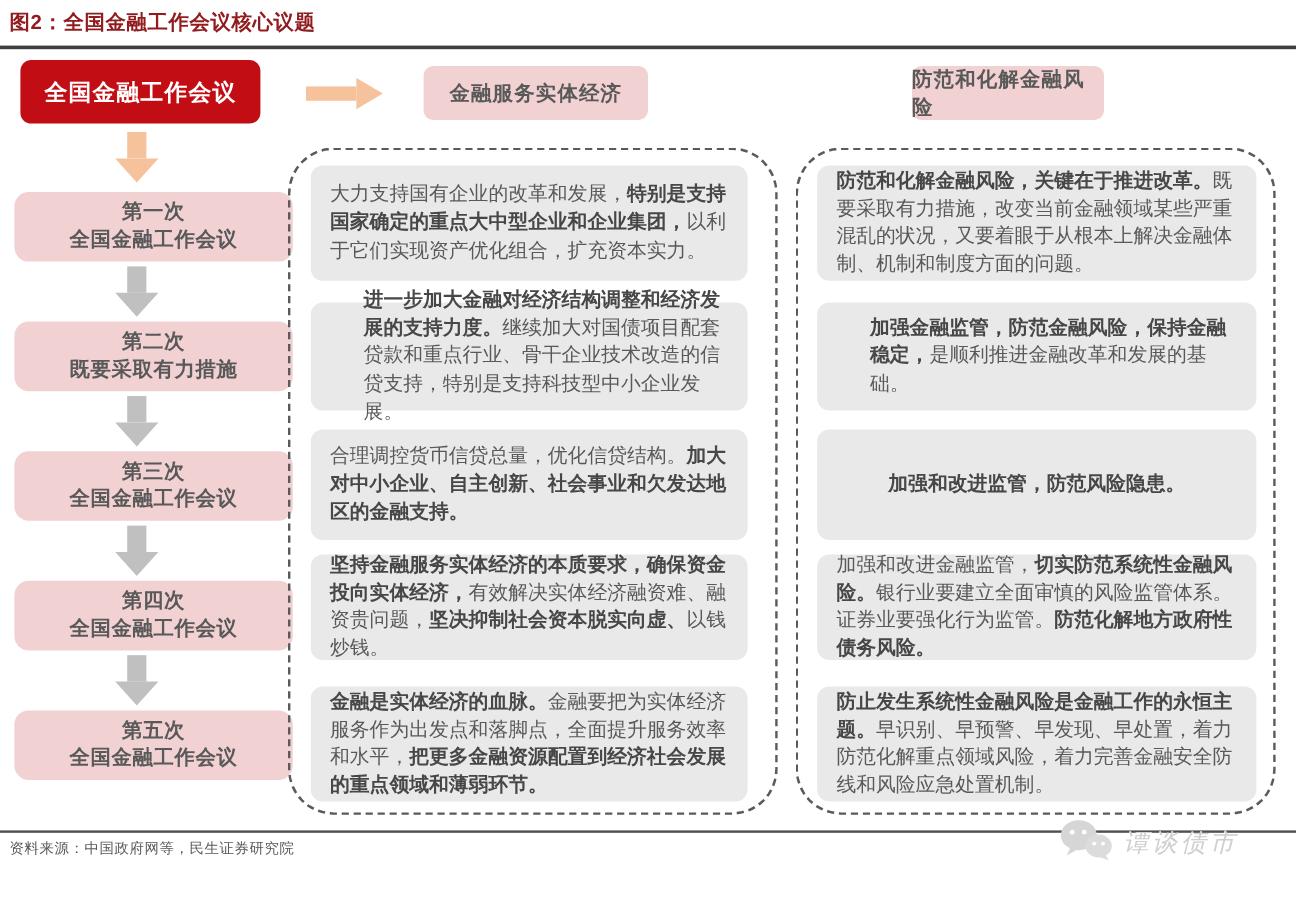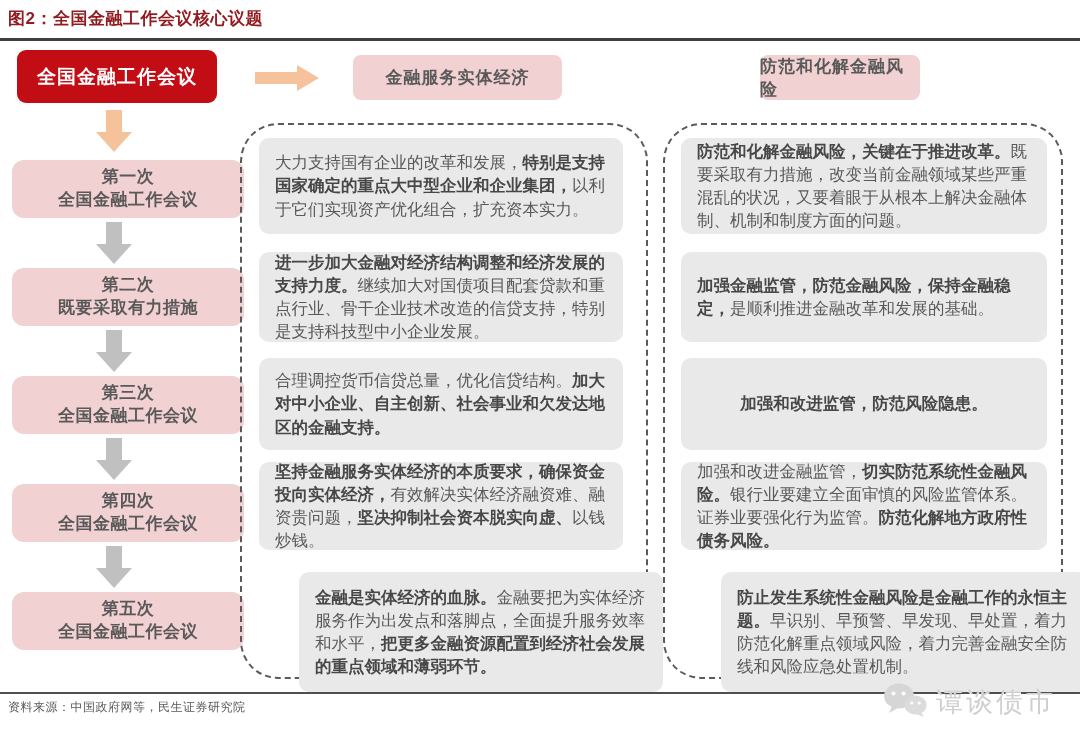--- a/index.html
+++ b/index.html
@@ -23,21 +23,21 @@
     background:var(--red);color:#ffffff;font-size:19px;font-weight:700;
     display:flex;align-items:center;justify-content:center;letter-spacing:1px;
   }
 
   
   .col-header{
     top:55px;height:45px;border-radius:8px;background:var(--pink);
     color:var(--text);font-size:17px;font-weight:700;letter-spacing:1px;
     display:flex;align-items:center;justify-content:center;
   }
-  .col-header.mid{left:353px;width:209px;}
+  .col-header.mid{left:353px;width:187px;}
   .col-header.right{left:760px;width:160px;}
 
   
   .arrow-right{left:255px;top:65px;width:64px;height:26px;}
   .arrow-right .shaft{position:absolute;left:0;top:7px;width:42px;height:12px;background:var(--orange);}
   .arrow-right .head{position:absolute;left:42px;top:0;width:0;height:0;
     border-top:13px solid transparent;border-bottom:13px solid transparent;
     border-left:22px solid var(--orange);}
 
   
@@ -69,32 +69,33 @@
   .content-box{
     background:var(--box-bg);border-radius:10px;color:var(--text);
     font-size:16.5px;line-height:1.4;padding:6px 16px;box-sizing:border-box;
     display:flex;flex-direction:column;justify-content:center;text-align:left;
   }
   .content-box .b{font-weight:700;color:#474747;}
   .content-box.center{text-align:center;}
   .mid-col{left:259px;width:364px;}
   .right-col{left:681px;width:366px;}
   .cb1{top:138px;height:96px;}
-  .cb2{top:252px;height:90px;}
+  .cb2{top:252px;height:90px;padding-left:44px;}
   .cb3{top:358px;height:92px;}
   .cb4{top:462px;height:88px;}
-  .cb5{top:572px;height:120px;margin-left:40px;}
+  .cb5{top:572px;height:96px;}
 
   
   .rule-bottom{left:0;top:692px;width:1080px;height:2px;background:var(--rule-bottom);}
   .source-note{left:8px;top:699px;font-size:12px;color:var(--text);letter-spacing:0.5px;}
   .watermark{left:882px;top:680px;width:196px;height:44px;display:flex;align-items:center;z-index:3;}
   .watermark .wm-text{
-    font-size:27px;color:var(--watermark);letter-spacing:3px;font-weight:400;
+    font-size:21px;color:var(--watermark);letter-spacing:3px;font-weight:400;
     text-shadow:0 1px 0 #ffffff;
+    font-style:italic;
   }
   .watermark svg{margin-right:8px;}
 </style>
 </head>
 <body>
 
 <div class="abs fig-title">图2：全国金融工作会议核心议题</div>
 <div class="abs rule-top"></div>
 
 <div class="abs root-box">全国金融工作会议</div>

